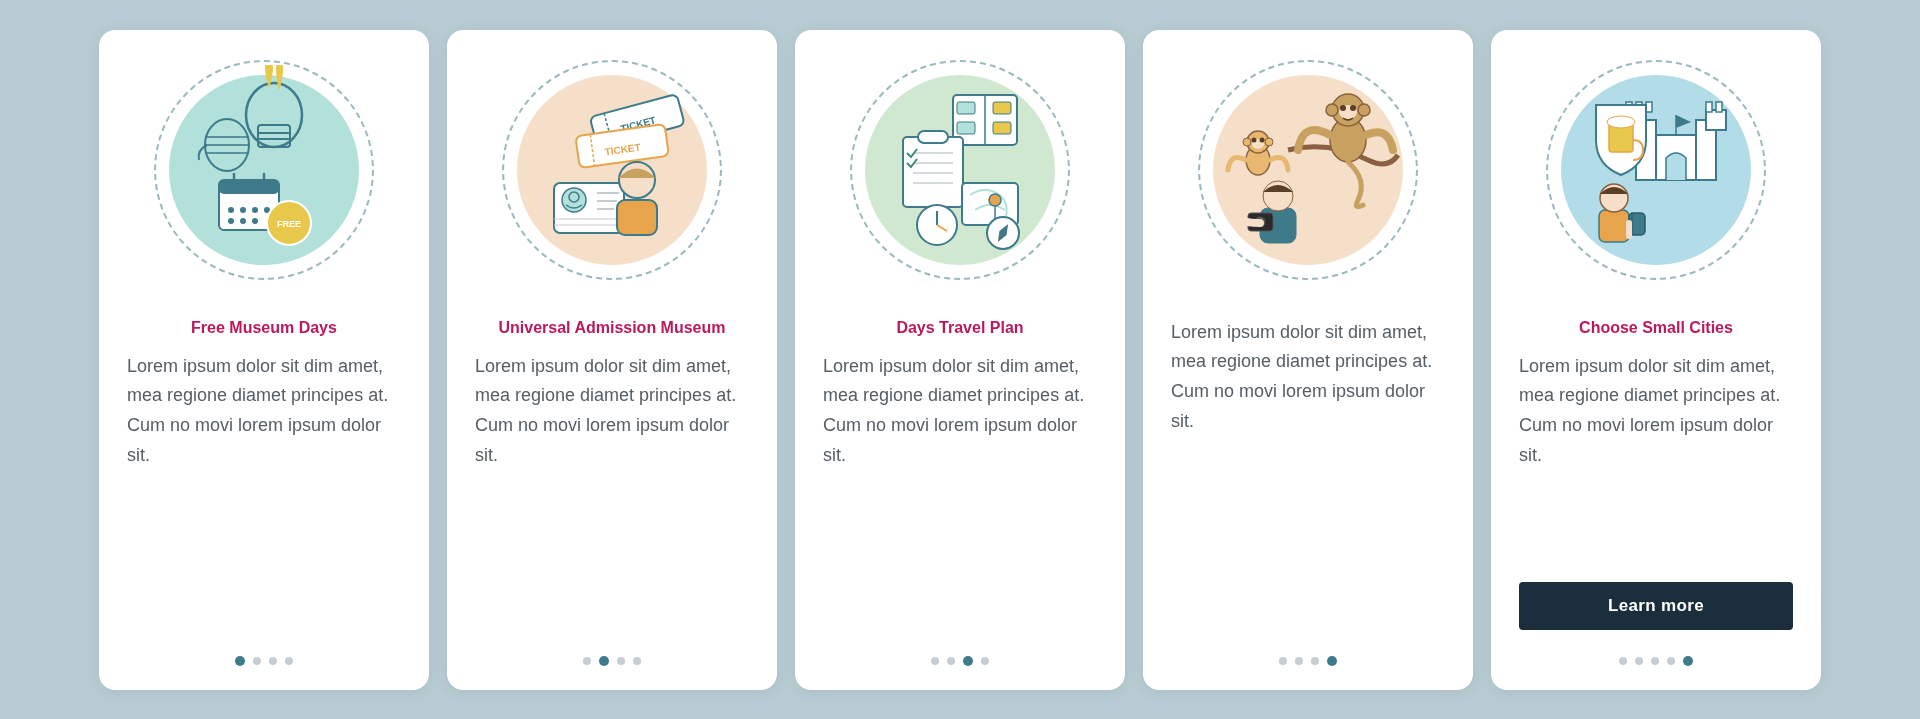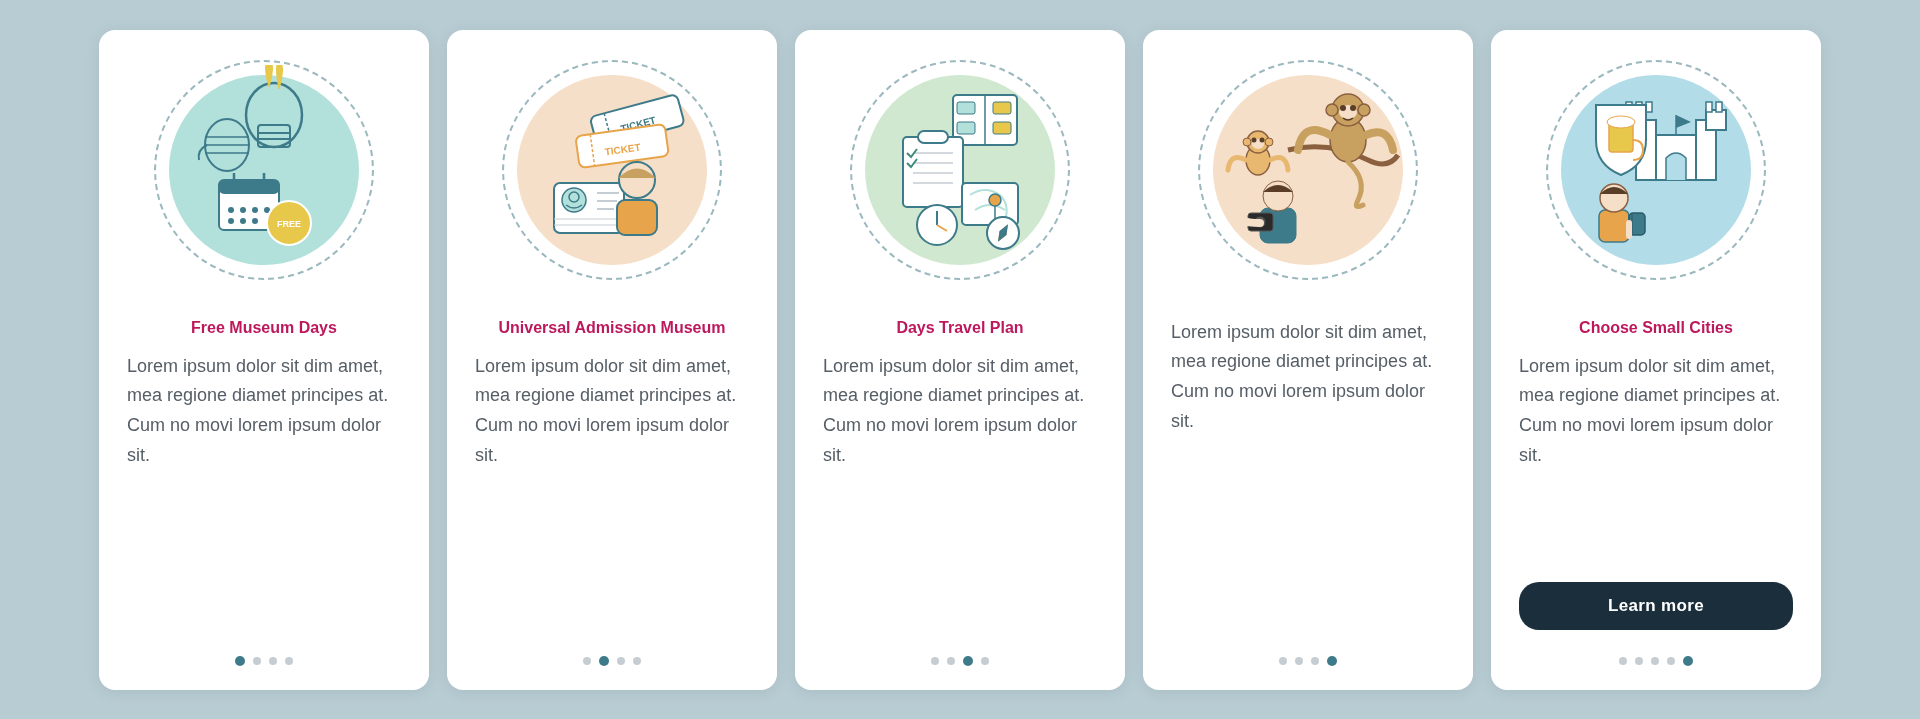--- a/index.html
+++ b/index.html
@@ -102,21 +102,21 @@
     }
     .dot.active {
       background: #3d7a8a;
       width: 10px;
       height: 10px;
     }
     .learn-more-btn {
       background: #1a2e3b;
       color: #ffffff;
       border: none;
-      border-radius: 20px;
+      border-radius: 4px;
       padding: 14px 0;
       width: 100%;
       font-size: 17px;
       font-weight: 700;
       cursor: pointer;
       margin-bottom: 14px;
       margin-top: 4px;
       letter-spacing: 0.02em;
     }
 

